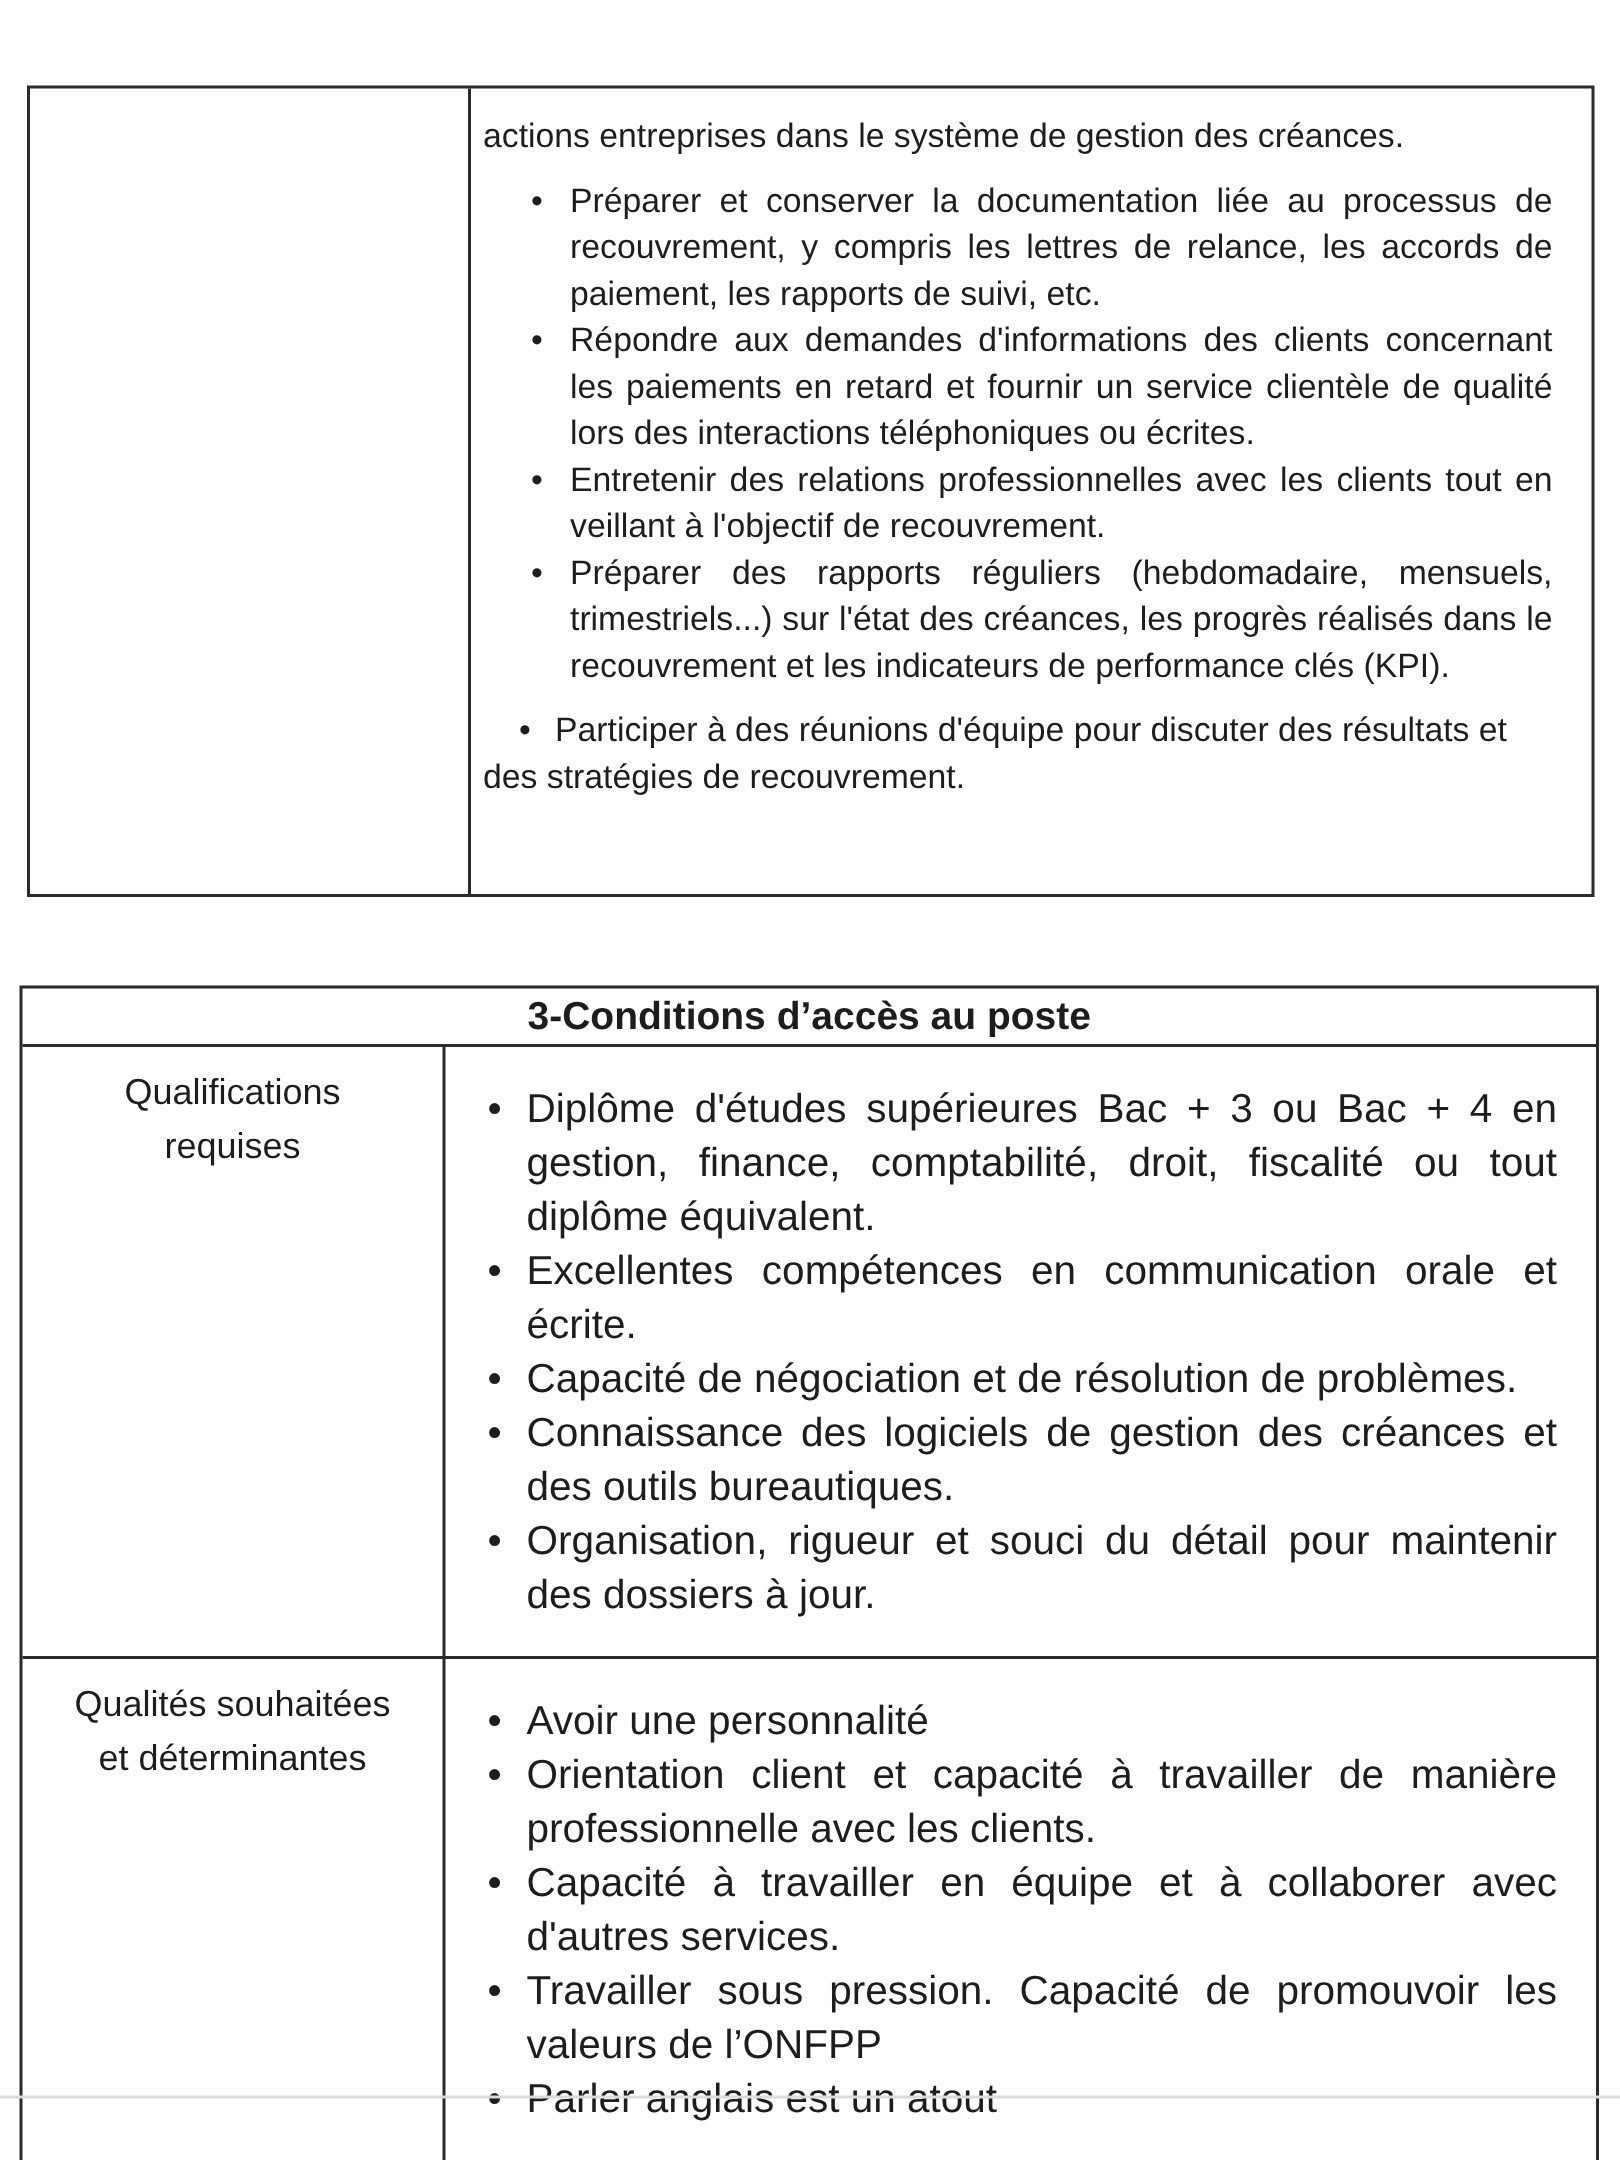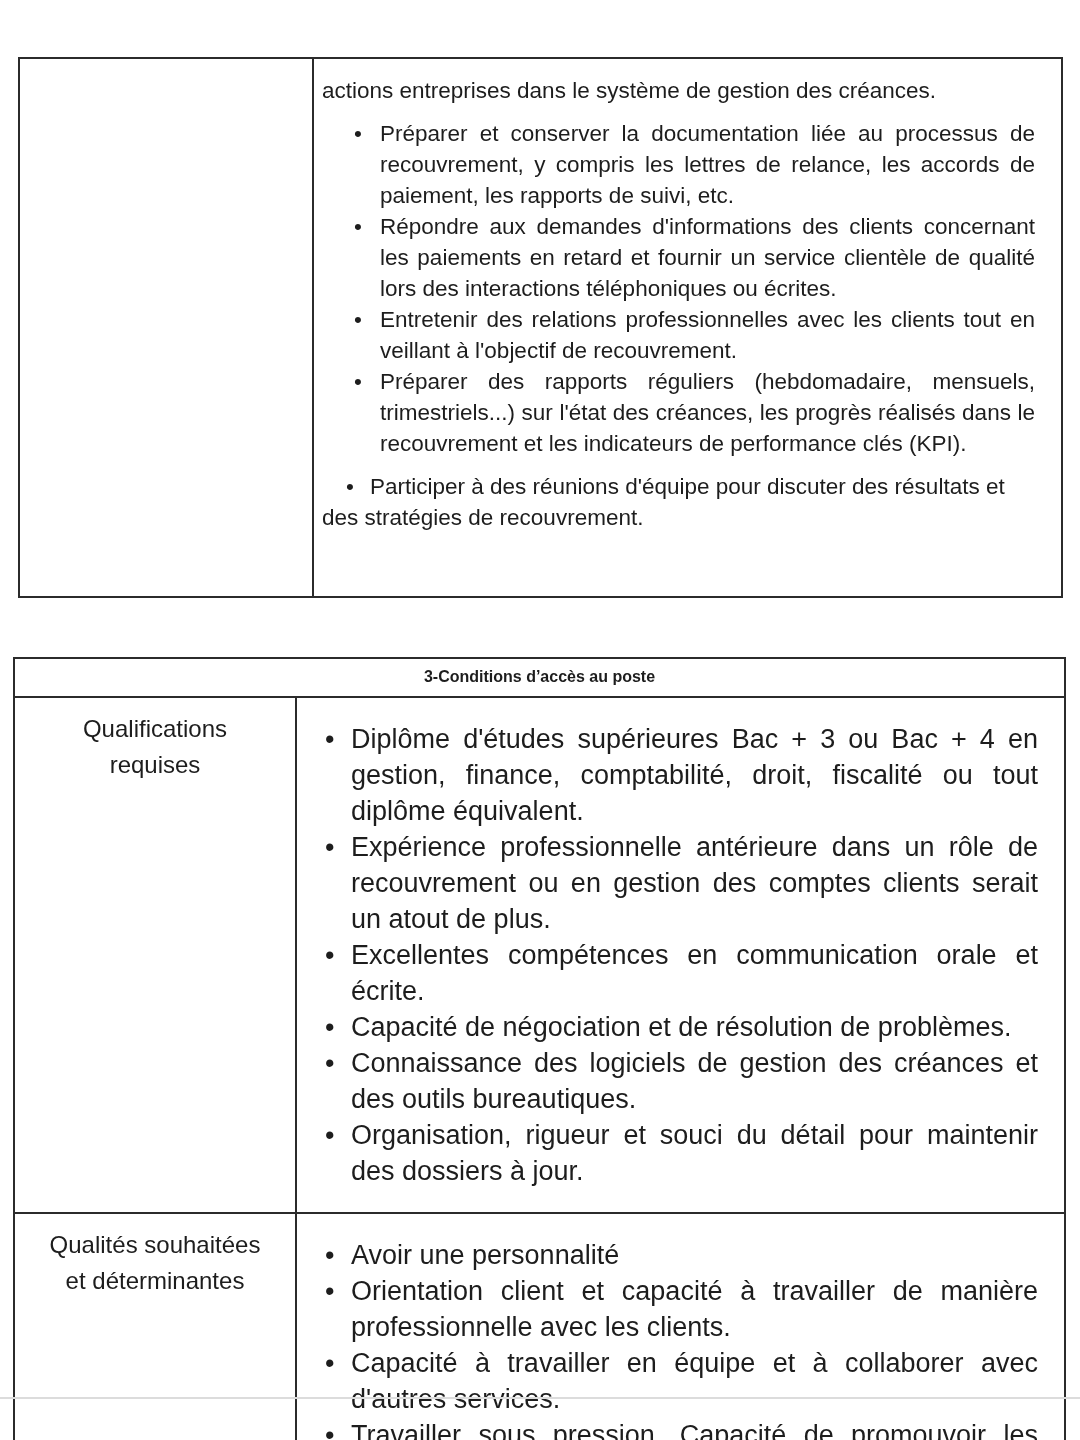--- a/index.html
+++ b/index.html
@@ -65,21 +65,21 @@
     left: 13px; top: 657px;
     width: 1053px;
     border: 2px solid #2b2b2b;
     box-sizing: border-box;
     background: #fff;
   }
   .t2-header {
     border-bottom: 2px solid #2b2b2b;
     text-align: center;
     font-weight: bold;
-    font-size: 16px;
+    font-size: 26px;
     line-height: 30px;
     padding: 3px 0 4px 0;
   }
   .t2-row { display: flex; }
   .t2-row.bordered { border-bottom: 2px solid #2b2b2b; }
   .t2-label {
     width: 282px;
     flex: none;
     border-right: 2px solid #2b2b2b;
     box-sizing: border-box;
@@ -133,21 +133,20 @@
   <div class="t2">
     <div class="t2-header">3-Conditions d’accès au poste</div>
 
     <div class="t2-row row1 bordered">
       <div class="t2-label">
         <span class="labeltxt">Qualifications requises</span>
       </div>
       <div class="t2-content">
         <ul class="blist t2list">
             <li><span>Diplôme d'études supérieures Bac + 3 ou Bac + 4 en gestion, finance, comptabilité, droit, fiscalité ou tout diplôme équivalent.</span></li>
-            <li><span>Expérience professionnelle antérieure dans un rôle de recouvrement ou en gestion des comptes clients serait un atout de plus.</span></li>
             <li><span>Excellentes compétences en communication orale et écrite.</span></li>
             <li><span>Capacité de négociation et de résolution de problèmes.</span></li>
             <li><span>Connaissance des logiciels de gestion des créances et des outils bureautiques.</span></li>
             <li><span>Organisation, rigueur et souci du détail pour maintenir des dossiers à jour.</span></li>
           </ul>
       </div>
     </div>
 
     <div class="t2-row row2">
       <div class="t2-label">

